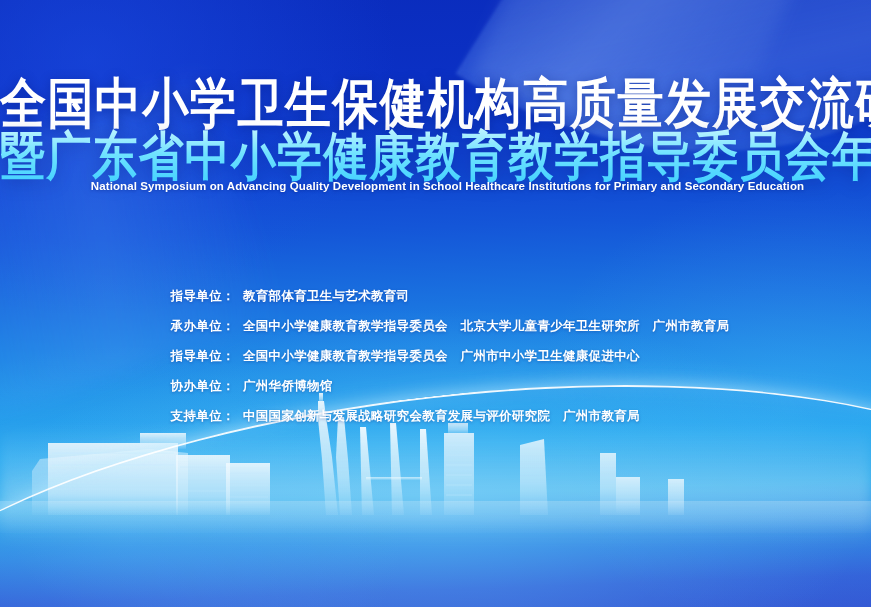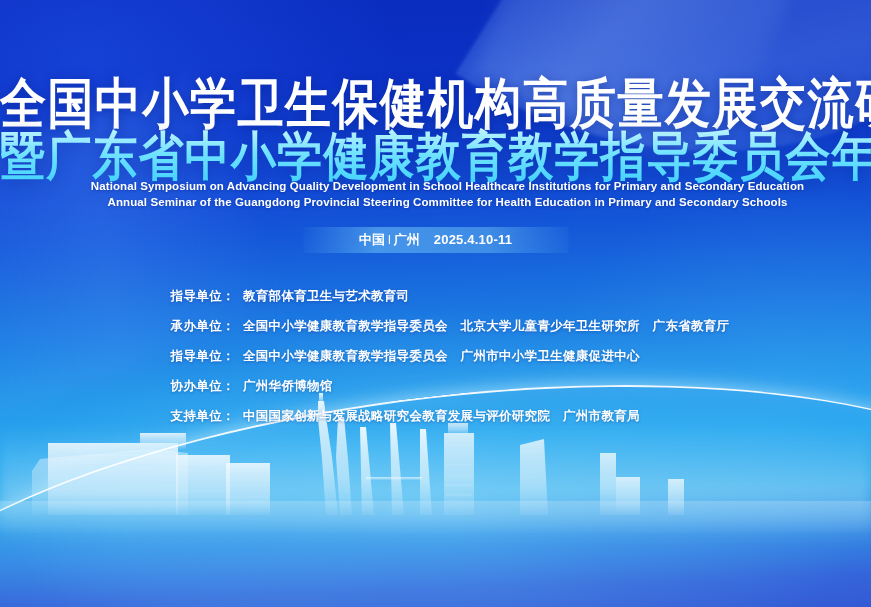--- a/index.html
+++ b/index.html
@@ -313,32 +313,28 @@
   <div class="arc-light"></div>
 
   <div class="content">
 
     <div class="title-cn-1">全国中小学卫生保健机构高质量发展交流研讨活动</div>
 
     <div class="title-cn-2">暨广东省中小学健康教育教学指导委员会年度研讨活动</div>
 
     <div class="title-en title-en-1">National Symposium on Advancing Quality Development in School Healthcare Institutions for Primary and Secondary Education</div>
 
-    <div class="title-en title-en-2">Annual Seminar of the Guangdong Provincial Steering Committee for Health Education in Primary and Secondary Schools</div>
-
-    <div class="meta-badge">
-      <span>中国</span><span class="sep">l</span><span>广州</span><span class="date">2025.4.10-11</span>
-    </div>
+
 
     <div class="orgs">
       <div class="org-row">
         <span class="label">指导单位：</span><span class="val">教育部体育卫生与艺术教育司</span>
       </div>
       <div class="org-row">
-        <span class="label">承办单位：</span><span class="val">全国中小学健康教育教学指导委员会　北京大学儿童青少年卫生研究所　广东省教育厅</span>
+        <span class="label">承办单位：</span><span class="val">全国中小学健康教育教学指导委员会　北京大学儿童青少年卫生研究所　广州市教育局</span>
       </div>
       <div class="org-row">
         <span class="label">指导单位：</span><span class="val">全国中小学健康教育教学指导委员会　广州市中小学卫生健康促进中心</span>
       </div>
       <div class="org-row">
         <span class="label">协办单位：</span><span class="val">广州华侨博物馆</span>
       </div>
       <div class="org-row">
         <span class="label">支持单位：</span><span class="val">中国国家创新与发展战略研究会教育发展与评价研究院　广州市教育局</span>
       </div>

